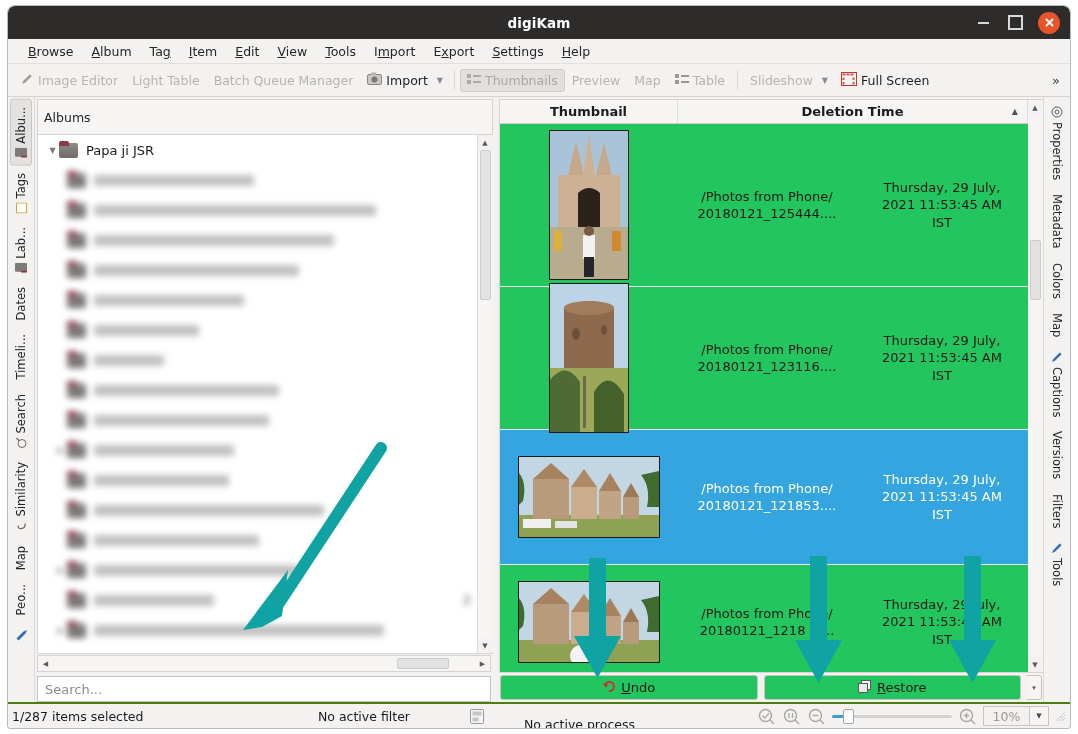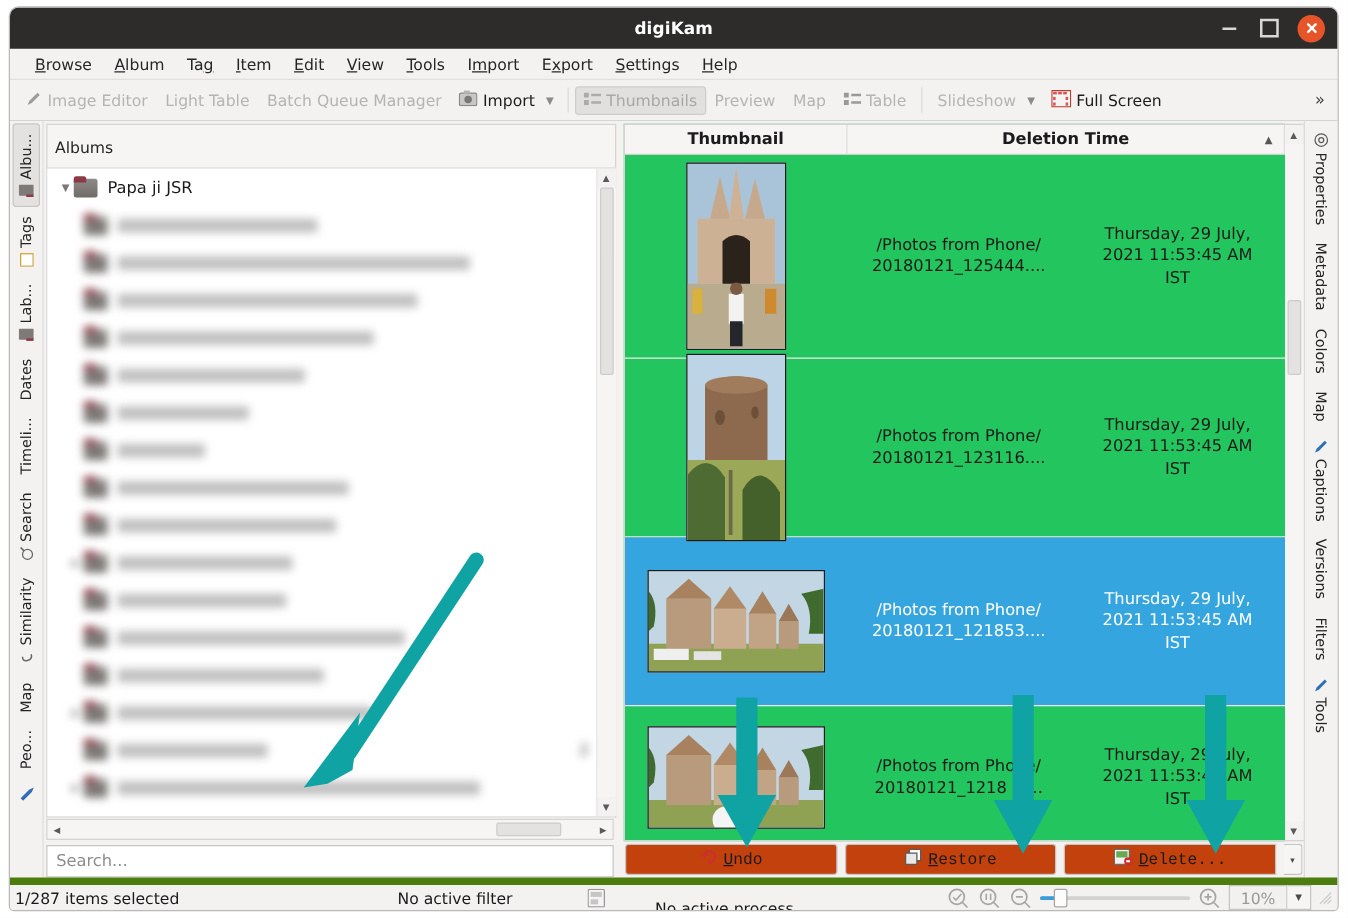--- a/index.html
+++ b/index.html
@@ -443,48 +443,47 @@
     height: 29px;
     display: flex;
     align-items: center;
     gap: 6px;
     padding: 2px 1px 2px 1px;
     flex: none;
   }
   .abtn {
     flex: 1;
     height: 25px;
-    background: #c2410c;
+    background: #22c55e;
     border: 1px solid #c6c4c2;
     border-radius: 3px;
     display: flex;
     align-items: center;
     justify-content: center;
     gap: 5px;
     font-size: 13px;
     color: #1b1b1b;
-    font-family: Liberation Mono, monospace;
   }
   .abtn u { text-decoration: underline; }
   .abtn.withmenu { border-radius: 3px 0 0 3px; }
   .menubtn {
     width: 15px; height: 25px;
     background: #f6f5f4;
     border: 1px solid #c6c4c2;
     border-left: none;
     border-radius: 0 3px 3px 0;
     display: flex; align-items: center; justify-content: center;
     font-size: 7px; color: #4a4a4a;
   }
 
   
   .statusbar {
     height: 26px;
     background: #f3f2f1;
-    border-top: 6px solid #4d7c0f;
+    border-top: 2px solid #4d7c0f;
     display: flex;
     align-items: center;
     flex: none;
   }
   .st-left {
     width: 458px;
     display: flex;
     align-items: center;
     padding-left: 4px;
     flex: none;
@@ -981,31 +980,20 @@
           </div>
           <div class="abtn">
             <span>
               <svg width="14" height="13" viewBox="0 0 14 13">
                 <rect x="3.5" y="0.5" width="9" height="9" fill="#fafafa" stroke="#5a5a5a"></rect>
                 <rect x="0.5" y="3.5" width="9" height="9" fill="#e8e8e8" stroke="#5a5a5a"></rect>
               </svg>
             </span>
             <span><u>R</u>estore</span>
           </div>
-          <div class="abtn withmenu">
-            <span>
-              <svg width="15" height="13" viewBox="0 0 15 13">
-                <rect x="0.5" y="0.5" width="12" height="12" fill="#f2f2f2" stroke="#6a6a6a"></rect>
-                <rect x="2" y="2" width="9" height="5" fill="#6aa84f"></rect>
-                <circle cx="11.5" cy="10" r="3.2" fill="#cc2f2f"></circle>
-                <path d="M10 10 L13 10" stroke="#fff" stroke-width="1.5"></path>
-              </svg>
-            </span>
-            <span><u>D</u>elete...</span>
-          </div>
           <div class="menubtn">▾</div>
         </div>
       </div>
 
       <div class="vstrip right">
         <div class="vtab">
           <span class="vico">
             <svg width="12" height="12" viewBox="0 0 12 12">
                 <circle cx="6" cy="6" r="5" fill="none" stroke="#5a5a5a"></circle>
                 <circle cx="6" cy="6" r="2" fill="none" stroke="#5a5a5a"></circle>

